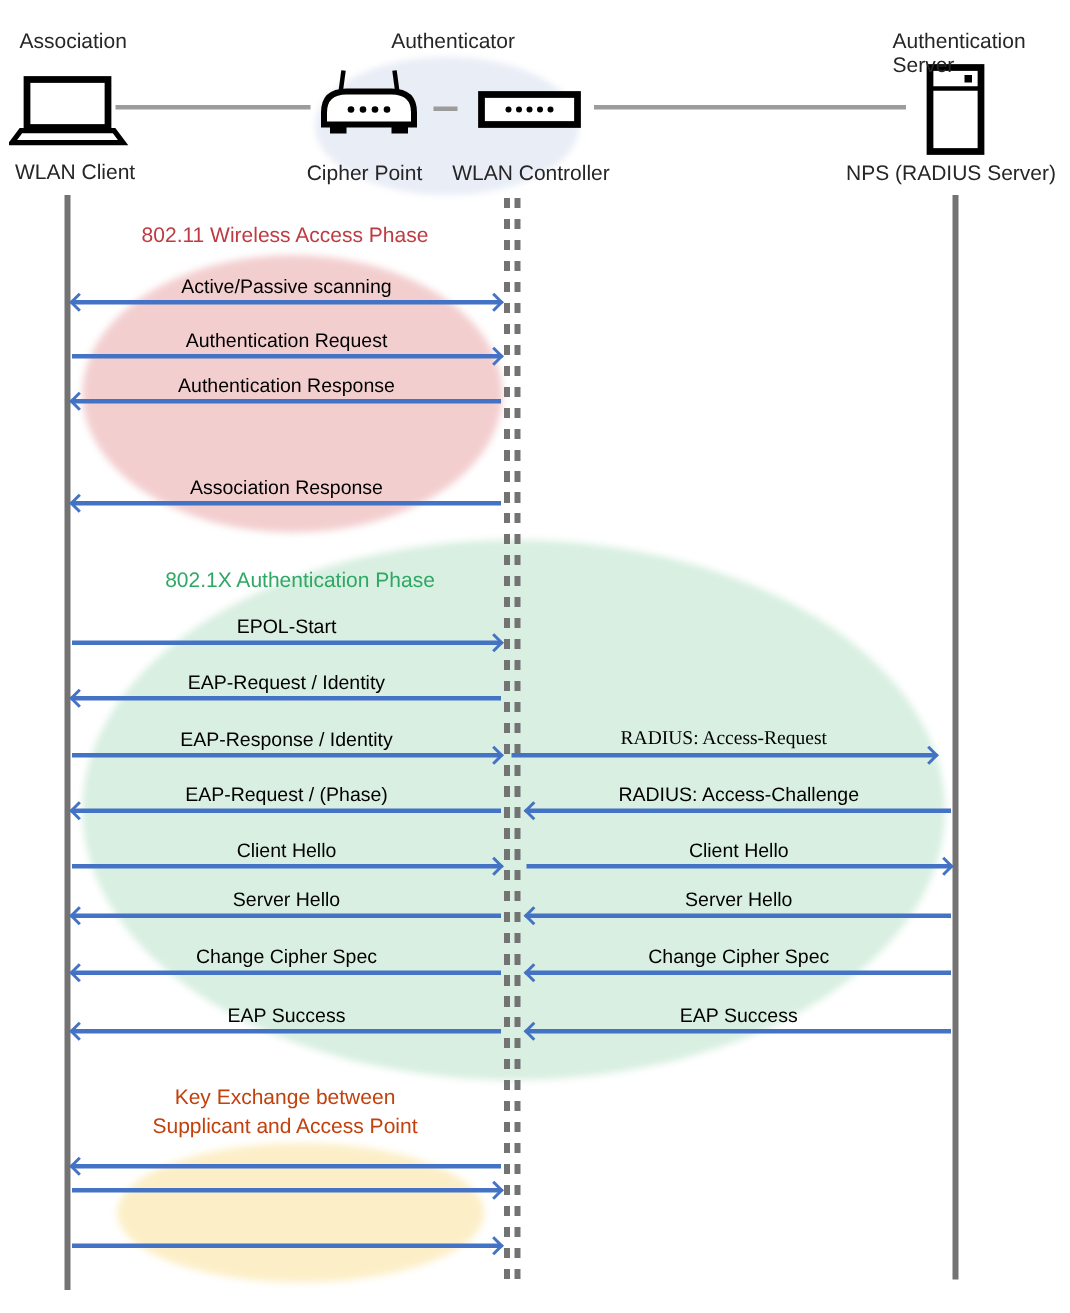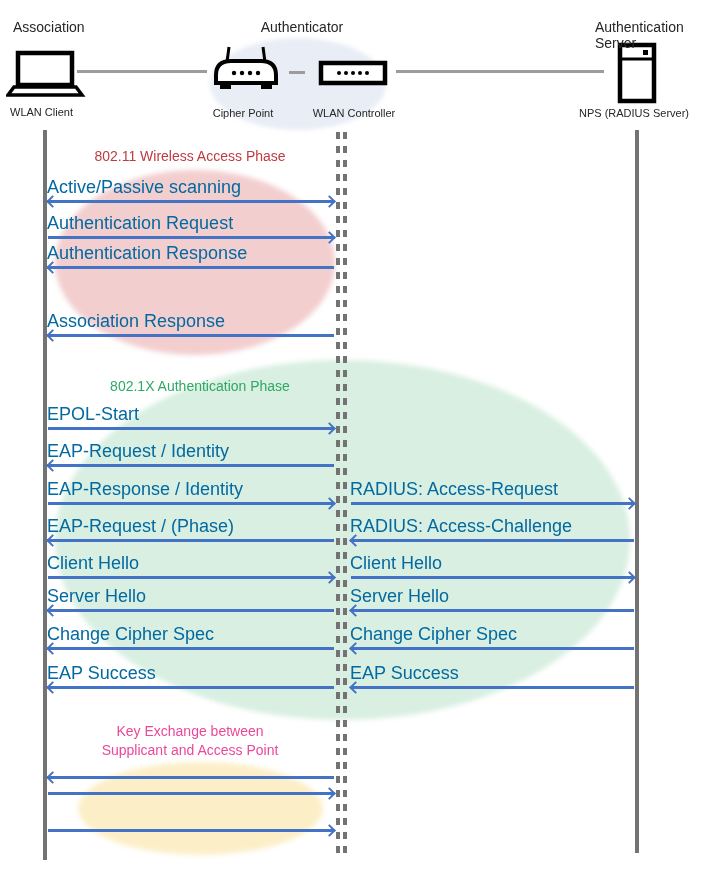--- a/index.html
+++ b/index.html
@@ -7,31 +7,31 @@
     position:relative;width:713px;height:875px;background:#fff;overflow:hidden;
     font-family:"Liberation Sans","DejaVu Sans",sans-serif;color:#262626;
   }
   
   .pellipse{position:absolute;border-radius:50%;filter:blur(2.5px);z-index:1;}
   .lifeline{position:absolute;width:4px;background:var(--lifeline,#737373);z-index:2;}
   .lifeline.dashed{background:repeating-linear-gradient(to bottom,var(--lifeline,#737373) 0 7px,transparent 7px 14px);}
   .connector{position:absolute;height:3px;background:#9C9C9C;z-index:3;}
   .icon{position:absolute;z-index:3;}
   .role,.device,.ptitle{position:absolute;z-index:4;font-size:14px;}
-  .device{font-size:11px;}
+  .device{font-size:14px;}
   .ptitle{text-align:center;white-space:pre-line;line-height:1.35;}
   .center{text-align:center;}
   
   .messages-layer{position:absolute;inset:0;z-index:4;}
   .msg{position:absolute;height:14px;}
   .msg .shaft{position:absolute;left:1px;right:1px;top:6px;height:2.5px;background:var(--arrow,#4472C4);}
   .msg .head{position:absolute;width:9px;height:9px;box-sizing:border-box;top:2.75px;}
   .msg .head-l{left:1px;border-left:2.5px solid var(--arrow,#4472C4);border-bottom:2.5px solid var(--arrow,#4472C4);transform:rotate(45deg);}
   .msg .head-r{right:1px;border-right:2.5px solid var(--arrow,#4472C4);border-top:2.5px solid var(--arrow,#4472C4);transform:rotate(45deg);}
-  .msg-label{position:absolute;left:0;right:0;bottom:10px;text-align:left;font-size:18px;color:#0369a1;white-space:nowrap;}
+  .msg-label{position:absolute;left:0;right:0;bottom:10px;text-align:center;font-size:13px;color:#000000;white-space:nowrap;}
 </style>
 </head>
 <body>
 
 <div class="canvas">
 
   <div class="pellipse" style="left: 210px; top: 38px; width: 176px; height: 92px; filter: blur(2px); background: rgb(233, 237, 246);"></div>
 
   <div class="pellipse" style="left: 55px; top: 170px; width: 280px; height: 185px; background: rgb(243, 206, 207);"></div>
   <div class="pellipse" style="left: 55px; top: 360px; width: 575px; height: 360px; background: rgb(216, 239, 225);"></div>
@@ -84,21 +84,21 @@
 
   <div class="lifeline" style="left:43px;top:130px;height:730px;"></div>
   <div>
     <div class="lifeline dashed" style="left:336px;top:132px;height:726px;"></div>
     <div class="lifeline dashed" style="left:343px;top:132px;height:726px;"></div>
   </div>
   <div class="lifeline" style="left:635px;top:130px;height:723px;"></div>
 
   <div class="ptitle" style="left: 40px; top: 147px; width: 300px; color: rgb(190, 59, 67);">802.11 Wireless Access Phase</div>
   <div class="ptitle" style="left: 50px; top: 377px; width: 300px; color: rgb(47, 168, 101);">802.1X Authentication Phase</div>
-  <div class="ptitle" style="left: 65px; top: 722px; width: 250px; color: #ec4899;">Key Exchange between
+  <div class="ptitle" style="left: 65px; top: 722px; width: 250px; color: #c2410c;">Key Exchange between
 Supplicant and Access Point</div>
 
   <div id="messages" class="messages-layer">
       <div class="msg" style="left: 47px; width: 288px; top: 194px;">
     <div class="msg-label">Active/Passive scanning</div>
     <div class="shaft"></div>
     <span class="head head-l"></span>
     <span class="head head-r"></span>
   </div>
       <div class="msg" style="left: 47px; width: 288px; top: 230px;">
@@ -130,21 +130,21 @@
     <div class="shaft"></div>
     <span class="head head-l"></span>
 
   </div>
       <div class="msg" style="left: 47px; width: 288px; top: 496px;">
     <div class="msg-label">EAP-Response / Identity</div>
     <div class="shaft"></div>
 
     <span class="head head-r"></span>
   </div>
-      <div class="msg" style="left: 350px; width: 285px; top: 496px;">
+      <div class="msg" style="left: 340px; width: 285px; top: 496px; font-family: Liberation Serif, serif;">
     <div class="msg-label">RADIUS: Access-Request</div>
     <div class="shaft"></div>
 
     <span class="head head-r"></span>
   </div>
       <div class="msg" style="left: 47px; width: 288px; top: 533px;">
     <div class="msg-label">EAP-Request / (Phase)</div>
     <div class="shaft"></div>
     <span class="head head-l"></span>
 

